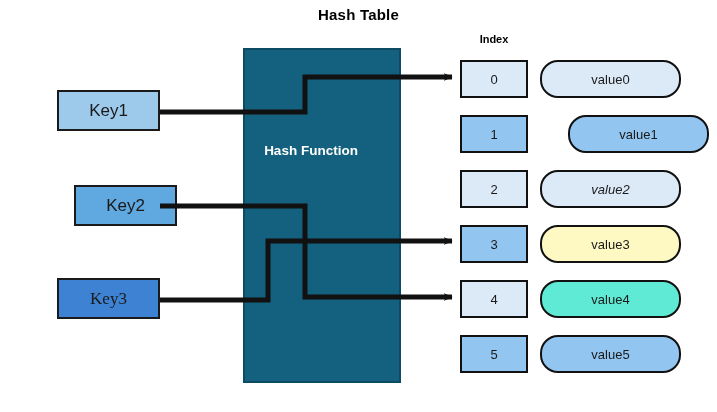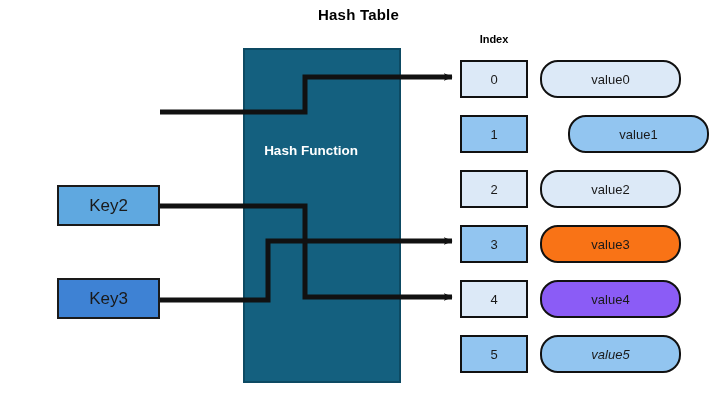--- a/index.html
+++ b/index.html
@@ -66,24 +66,27 @@
 </head>
 <body>
 
 <div id="stage">
 
   <div class="title">Hash Table</div>
 
   <div class="hashblock" id="hash-block" style="background: rgb(20, 96, 127); border: 2px solid rgb(13, 74, 99);"></div>
   <div class="hashlabel">Hash Function</div>
 
-  <div class="keybox" id="key-1" style="left: 57px; top: 185px; background: rgb(95, 168, 224); align-items: center;">
+  <div class="keybox" id="key-0" style="left: 57px; top: 90px; background: rgb(157, 201, 234);">
+    <span>Key1</span>
+  </div>
+  <div class="keybox" id="key-1" style="left: 74px; top: 185px; background: rgb(95, 168, 224); align-items: center;">
     <span>Key2</span>
   </div>
-  <div class="keybox" id="key-2" style="left: 57px; top: 278px; background: rgb(62, 130, 212);">
+  <div class="keybox" id="key-2" style="left: 57px; top: 278px; background: rgb(62, 130, 212); font-family: Liberation Serif, serif;">
     <span>Key3</span>
   </div>
 
   <div class="colhead" id="head-index">Index</div>
 
   <div class="cell idx" id="idx-0" style="top: 60px; background: rgb(220, 233, 247);">
       <span>0</span>
     </div>
   <div class="cell idx" id="idx-1" style="top: 115px; background: rgb(146, 197, 240);">
       <span>1</span>
@@ -100,30 +103,30 @@
   <div class="cell idx" id="idx-5" style="top: 335px; background: rgb(146, 197, 240);">
       <span>5</span>
     </div>
 
   <div class="cell val" id="val-0" style="top: 60px; background: rgb(220, 233, 247);">
       <span>value0</span>
     </div>
   <div class="cell val" id="val-1" style="top: 115px; background: rgb(146, 197, 240); margin-left: 28px;">
       <span>value1</span>
     </div>
-  <div class="cell val" id="val-2" style="top: 170px; background: rgb(220, 233, 247);">
+  <div class="cell val" id="val-2" style="top: 170px; background: rgb(220, 233, 247); font-style: italic;">
       <span>value2</span>
     </div>
-  <div class="cell val" id="val-3" style="top: 225px; background: #f97316;">
+  <div class="cell val" id="val-3" style="top: 225px; background: #fef9c3;">
       <span>value3</span>
     </div>
-  <div class="cell val" id="val-4" style="top: 280px; background: #8b5cf6;">
+  <div class="cell val" id="val-4" style="top: 280px; background: #5eead4;">
       <span>value4</span>
     </div>
-  <div class="cell val" id="val-5" style="top: 335px; background: rgb(146, 197, 240); font-style: italic;">
+  <div class="cell val" id="val-5" style="top: 335px; background: rgb(146, 197, 240);">
       <span>value5</span>
     </div>
 
   <svg class="wires" viewBox="0 0 717 412">
     <defs>
       <marker id="arrow" markerWidth="9" markerHeight="9" refX="8.3" refY="4.5" orient="auto" markerUnits="userSpaceOnUse">
         <path d="M0,0.6 L9,4.5 L0,8.4 L2.3,4.5 Z" fill="#111111"></path>
       </marker>
     </defs>
 

